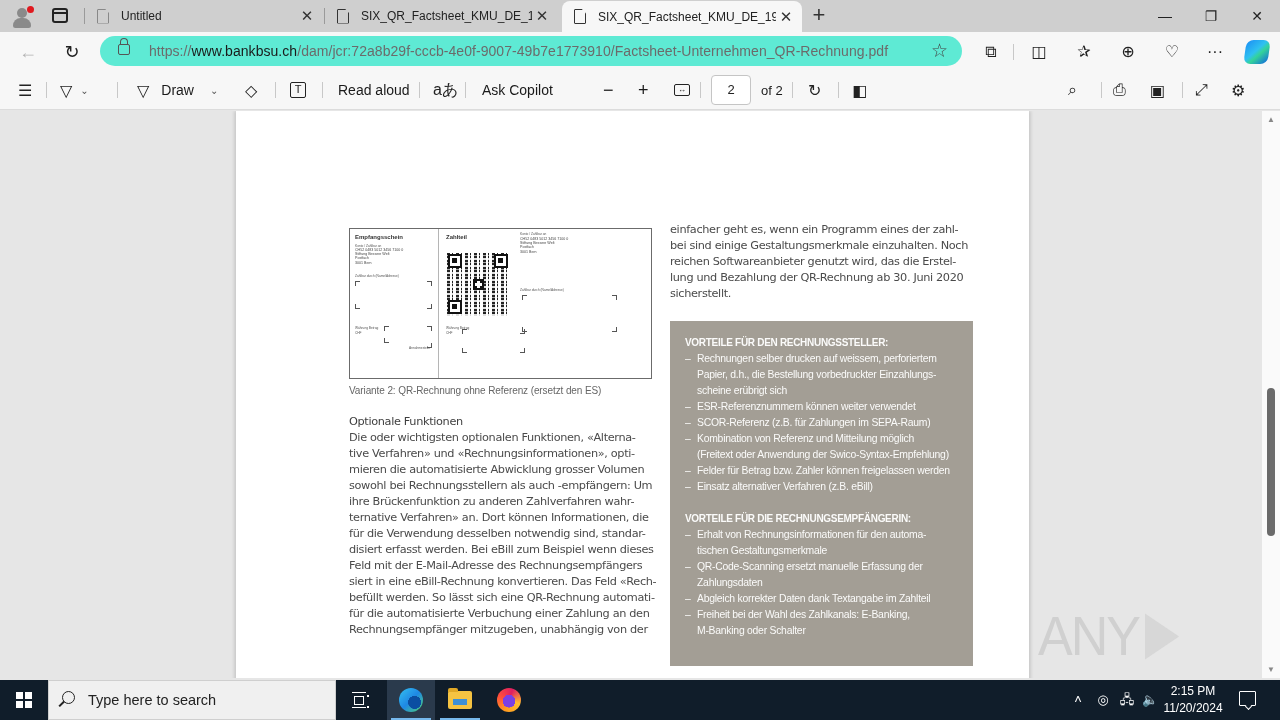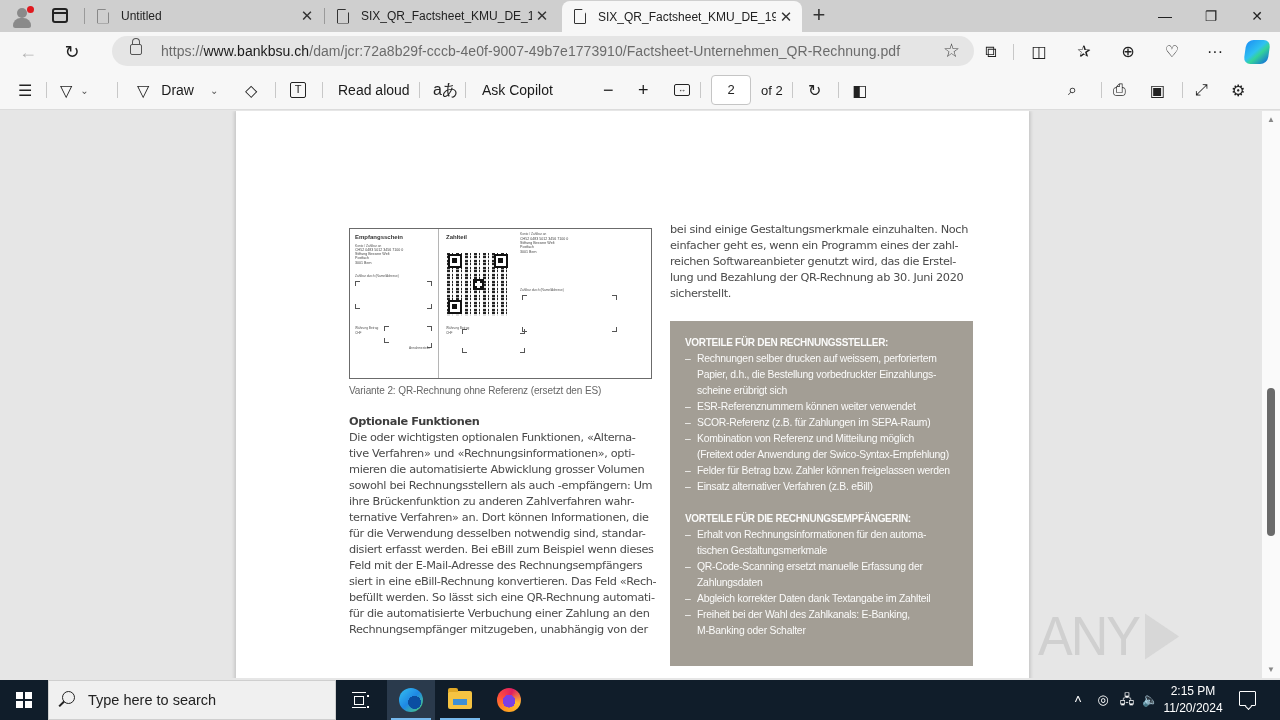--- a/index.html
+++ b/index.html
@@ -20,21 +20,21 @@
   .tab .doc-icon.light { border-color: #888; }
   .tab .title { flex: 1; white-space: nowrap; overflow: hidden; text-overflow: clip; font-size: 12px; }
   .tab .close { width: 20px; text-align: center; font-size: 15px; color: #333; margin-right: 6px; }
   .newtab { position: absolute; left: 808px; top: 4px; width: 22px; height: 22px; font-size: 22px; line-height: 22px; text-align: center; color: #333; font-weight: 300; }
   .winctl { position: absolute; top: 0; height: 32px; width: 46px; text-align: center; line-height: 32px; font-size: 14px; color: #222; }
 
   
   .navrow { position: absolute; left: 0; top: 32px; width: 1280px; height: 38px; background: #f7f7f7; }
   .navbtn { position: absolute; top: 8px; width: 24px; height: 24px; text-align: center; line-height: 24px; font-size: 18px; color: #222; }
   .navbtn.disabled { color: #b5b5b5; }
-  .omnibox { position: absolute; left: 112px; top: 4px; width: 862px; height: 30px; background: #e5e5e5; border-radius: 15px; }
+  .omnibox { position: absolute; left: 100px; top: 4px; width: 862px; height: 30px; background: #5eead4; border-radius: 15px; }
   .lock { position: absolute; left: 18px; top: 8px; width: 12px; height: 11px; border: 1.5px solid #555; border-radius: 2px; }
   .lock::before { content: ""; position: absolute; left: 1px; top: -7px; width: 6px; height: 6px; border: 1.5px solid #555; border-bottom: none; border-radius: 4px 4px 0 0; }
   .url { position: absolute; left: 49px; top: 7px; font-size: 14px; color: #6b6b6b; white-space: nowrap; letter-spacing: 0.05px; }
   .url .host { color: #1a1a1a; }
   .star { position: absolute; right: 14px; top: 3px; font-size: 19px; color: #444; }
   .tb-icon { position: absolute; top: 8px; width: 24px; height: 24px; text-align: center; line-height: 24px; font-size: 16px; color: #222; }
   .copilot { position: absolute; left: 1245px; top: 8px; width: 24px; height: 24px; border-radius: 7px; background: linear-gradient(135deg, #1c8ef5 0%, #2fc1f0 45%, #34d399 60%, #1166e0 100%); transform: skewX(-8deg); }
 
   
   .pdfbar { position: absolute; left: 0; top: 70px; width: 1280px; height: 40px; background: #f7f7f7; border-bottom: 1px solid #dcdcdc; }
@@ -65,21 +65,21 @@
         repeating-linear-gradient(0deg, rgba(255,255,255,0.85) 0 2px, transparent 2px 4px, rgba(255,255,255,0.6) 4px 5px, transparent 5px 7px); }
   .qr .finder { position: absolute; width: 14px; height: 14px; border: 2.5px solid #111; background: #fff; }
   .qr .finder::after { content: ""; position: absolute; left: 2px; top: 2px; width: 5px; height: 5px; background: #111; }
   .qr .cross { position: absolute; left: 26px; top: 26px; width: 11px; height: 11px; background: #111; }
   .qr .cross::before { content: ""; position: absolute; left: 4px; top: 2px; width: 3px; height: 7px; background: #fff; }
   .qr .cross::after { content: ""; position: absolute; left: 2px; top: 4px; width: 7px; height: 3px; background: #fff; }
 
   .caption { position: absolute; left: 113px; top: 274px; font-size: 10px; color: #666; font-family: "Liberation Sans", sans-serif; letter-spacing: -0.1px; }
 
   .body-col { position: absolute; left: 113px; width: 304px; font-size: 11.3px; line-height: 16px; color: #4a4a4a; font-family: "DejaVu Sans", sans-serif; letter-spacing: -0.35px; }
-  .body-col .h { font-weight: bold; color: #3e3e3e; }
+  .body-col .h { font-weight: normal; color: #3e3e3e; }
   .body-col .line { white-space: nowrap; display: block; }
   .right-col { left: 434px; width: 304px; }
 
   .infobox { position: absolute; left: 434px; top: 210px; width: 303px; height: 345px; background: #a39e95; padding: 14px 15px 0 15px; color: #fbfbfa; font-family: "Liberation Sans", sans-serif; font-size: 10.4px; line-height: 16px; letter-spacing: -0.25px; }
   .infobox .ih { font-weight: bold; font-size: 10px; letter-spacing: -0.3px; }
   .infobox .gap { height: 16px; }
   .infobox .li { display: flex; white-space: nowrap; }
   .infobox .dash { width: 12px; flex: none; }
   .infobox .cont { padding-left: 12px; white-space: nowrap; }
 
@@ -307,22 +307,22 @@
       <span class="line">für die Verwendung desselben notwendig sind, standar-</span>
       <span class="line">disiert erfasst werden. Bei eBill zum Beispiel wenn dieses</span>
       <span class="line">Feld mit der E-Mail-Adresse des Rechnungsempfängers</span>
       <span class="line">siert in eine eBill-Rechnung konvertieren. Das Feld «Rech-</span>
       <span class="line">befüllt werden. So lässt sich eine QR-Rechnung automati-</span>
       <span class="line">für die automatisierte Verbuchung einer Zahlung an den</span>
       <span class="line">Rechnungsempfänger mitzugeben, unabhängig von der</span>
     </div>
 
     <div class="body-col right-col" style="top:111px">
+      <span class="line">einfacher geht es, wenn ein Programm eines der zahl-</span>
       <span class="line">bei sind einige Gestaltungsmerkmale einzuhalten. Noch</span>
-      <span class="line">einfacher geht es, wenn ein Programm eines der zahl-</span>
       <span class="line">reichen Softwareanbieter genutzt wird, das die Erstel-</span>
       <span class="line">lung und Bezahlung der QR-Rechnung ab 30. Juni 2020</span>
       <span class="line">sicherstellt.</span>
     </div>
 
     <div class="infobox">
       <div class="ih">VORTEILE FÜR DEN RECHNUNGSSTELLER:</div>
       <div class="li">
           <span class="dash">–</span>
           <span>Rechnungen selber drucken auf weissem, perforiertem</span>

